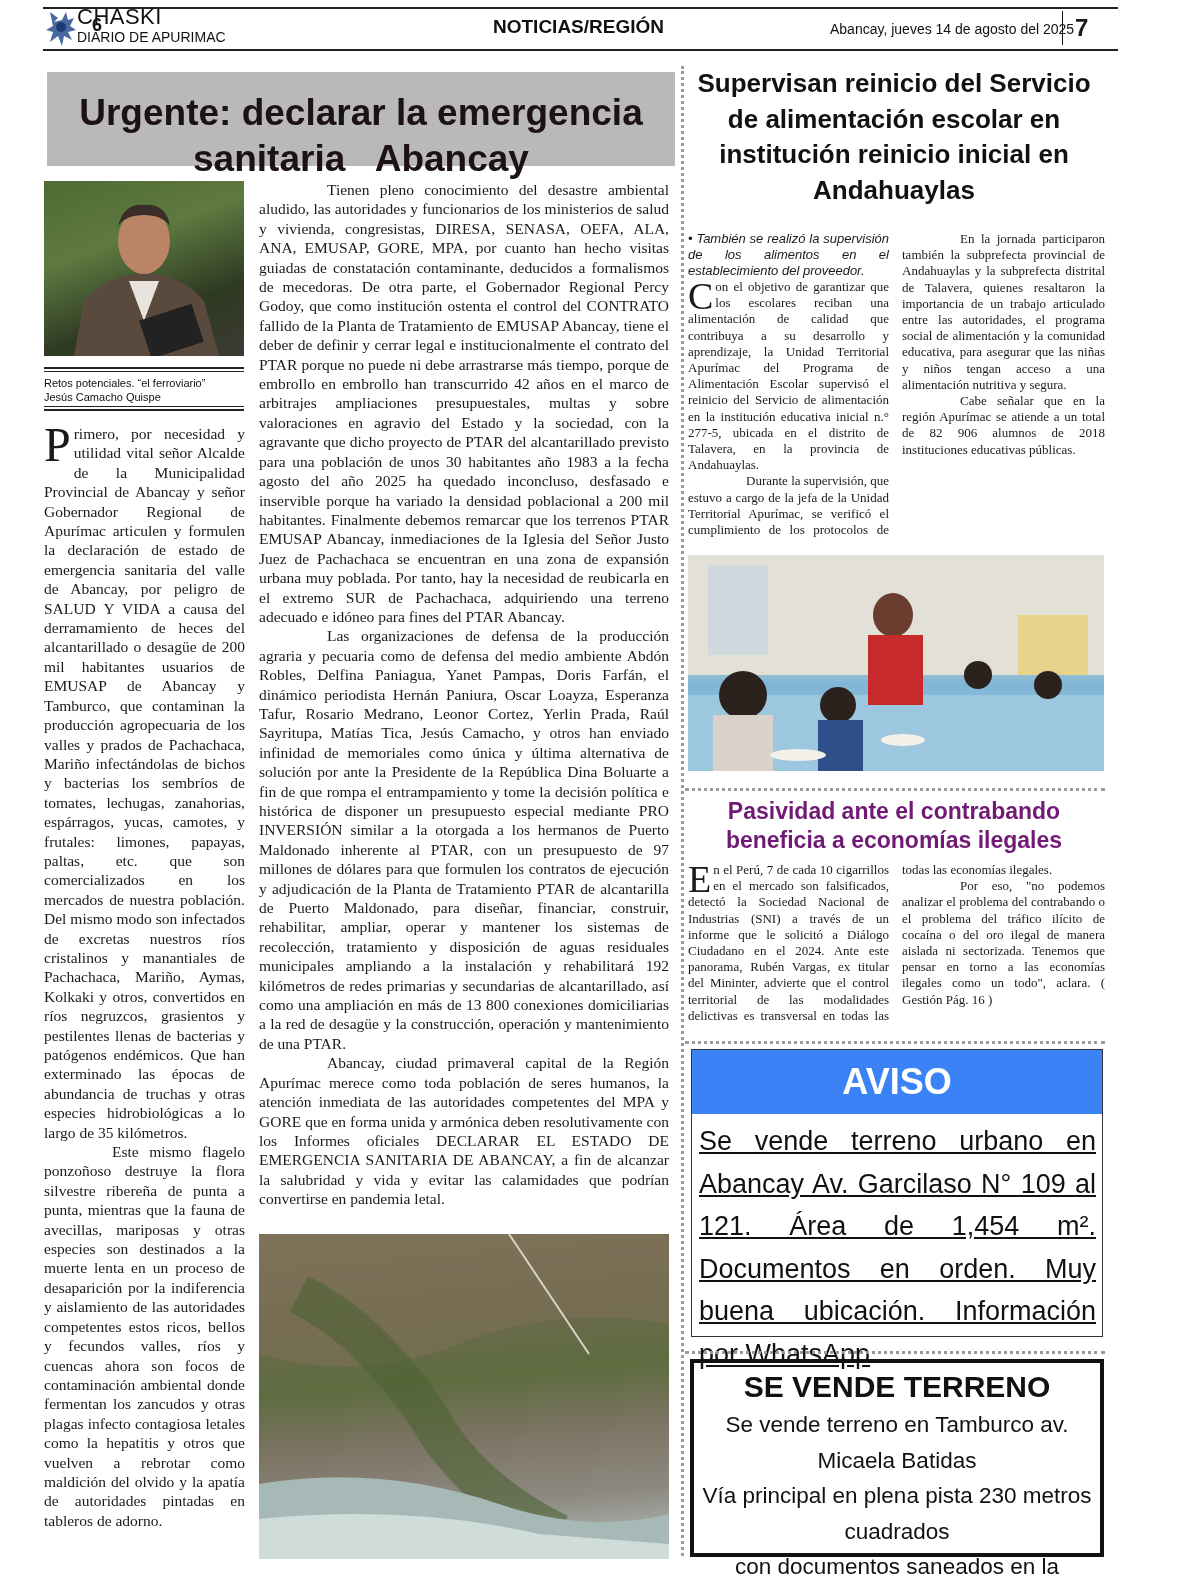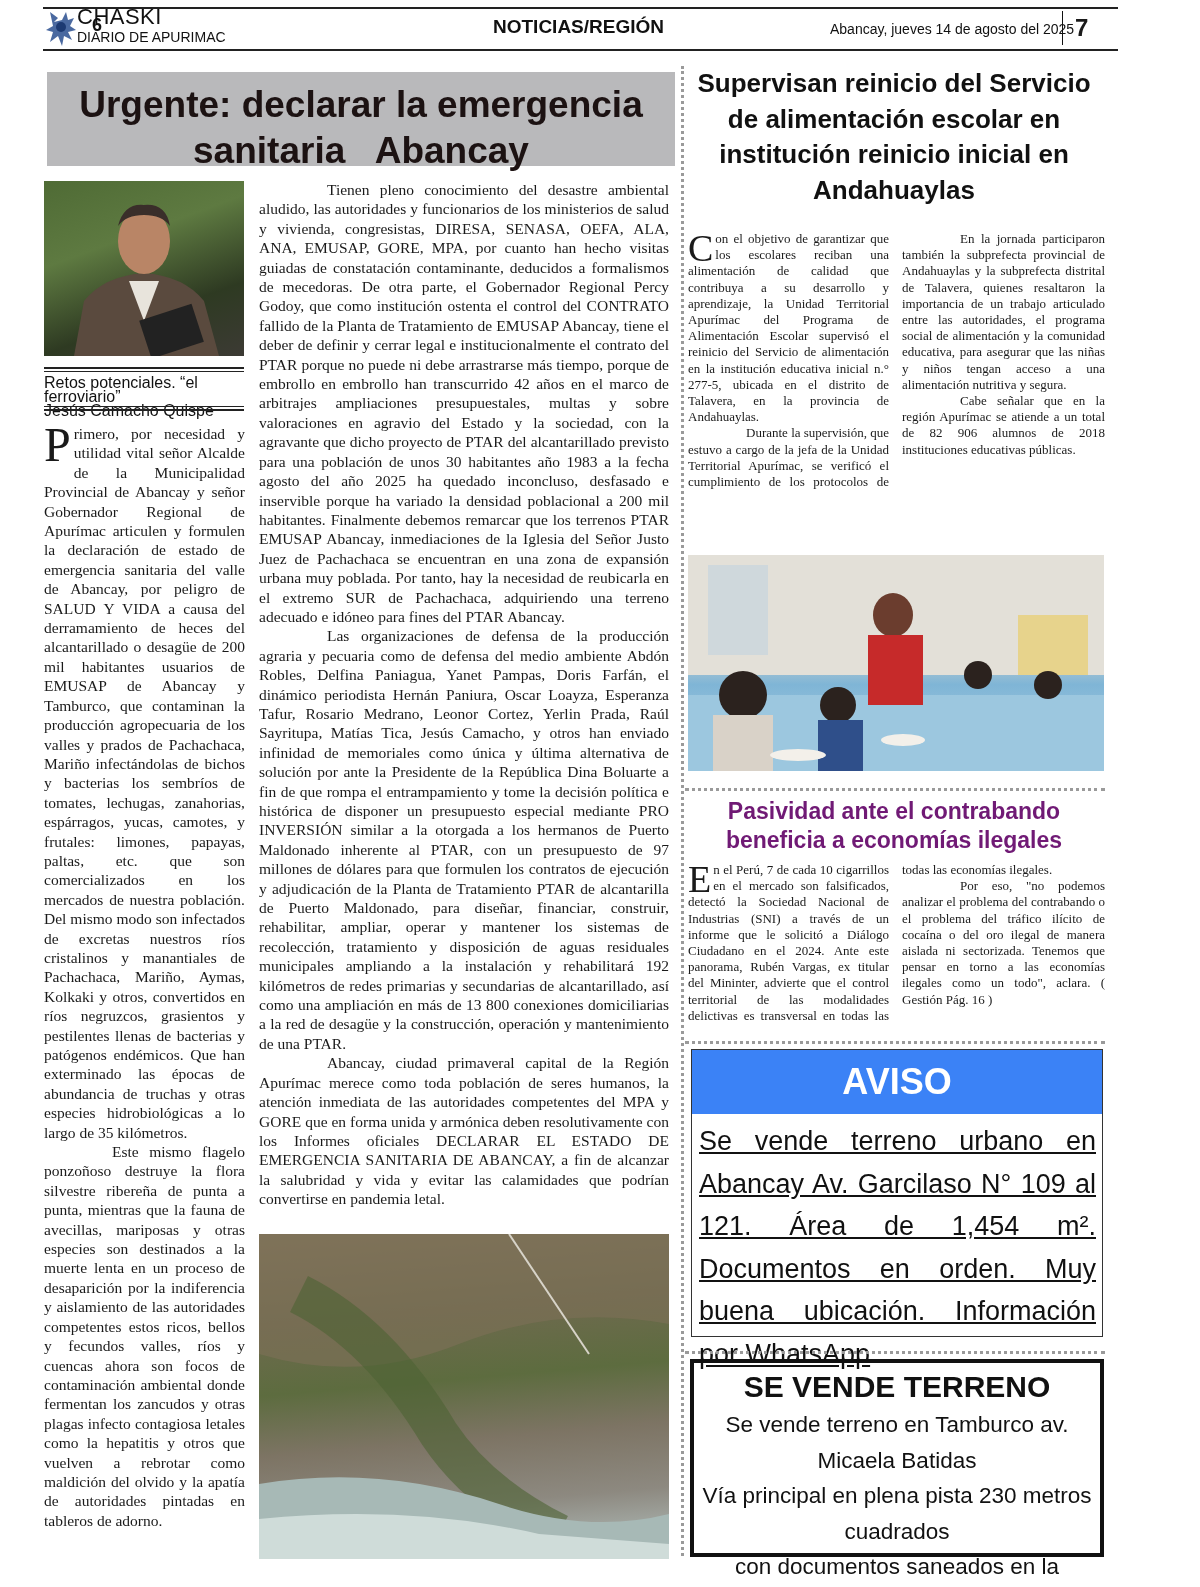--- a/index.html
+++ b/index.html
@@ -15,26 +15,26 @@
   .logo-title { left:77px; top:6px; font-size:22px; font-weight:normal; letter-spacing:0.5px; line-height:22px; color:#111; }
   .logo-sub { left:77px; top:29px; font-size:14px; line-height:16px; color:#111; }
   .page-left { left:92px; top:16px; font-size:18px; font-weight:bold; line-height:18px; color:#111; }
   .section { left:493px; top:16px; font-size:19px; font-weight:bold; color:#111; line-height:22px; }
   .dateline { left:830px; top:20px; font-size:14px; color:#111; line-height:18px; }
   .vsep { left:1062px; top:11px; width:1px; height:34px; background:#111; }
   .page-num { left:1075px; top:13px; font-size:24px; font-weight:bold; line-height:30px; }
 
   
   .main-head { left:47px; top:72px; width:628px; height:94px; background:#b9b9bb; text-align:center; }
-  .main-head h1 { margin:8px; padding-top:2px; font-size:37px; line-height:46px; font-weight:bold; color:#1c1212; }
+  .main-head h1 { margin:16px; padding-top:2px; font-size:37px; line-height:46px; font-weight:bold; color:#1c1212; }
 
   
   .portrait { left:44px; top:181px; width:200px; height:175px; overflow:hidden; background:linear-gradient(160deg,#4f6b35 0%,#5e7a41 35%,#2e3a22 70%,#3c3a34 100%); }
   .caption-rule { left:44px; width:200px; height:2px; background:#222; }
-  .caption { left:44px; top:376px; width:200px; font-size:16px; line-height:14px; color:#111; }
+  .caption { left:44px; top:376px; width:200px; font-size:11px; line-height:14px; color:#111; }
 
   
   .col { font-size:15.5px; line-height:19.4px; text-align:justify; color:#1a1a1a; hyphens:auto; }
   .col p { margin:0; }
   .col p.ind { text-indent:68px; }
   .dropcap { float:left; font-size:48px; line-height:36px; padding-right:3px; margin-top:3px; }
 
   .leftcol { left:44px; top:424px; width:201px; }
   .midcol { left:259px; top:180px; width:410px; }
 
@@ -132,20 +132,21 @@
     <path d="M0 285 Q150 270 280 300 L410 310 L410 325 L0 325 Z" fill="#cfdcd9"></path>
     <line x1="250" y1="0" x2="330" y2="120" stroke="#d7d3c8" stroke-width="2"></line>
   </svg>
 </div>
 
 <div class="abs dotted-v"></div>
 
 <div class="abs sans right-head">Supervisan reinicio del Servicio de alimentación escolar en institución reinicio inicial en Andahuaylas</div>
 
 <div class="abs rcol serif r1">
+  <p class="lead sans">• También se realizó la supervisión de los alimentos en el establecimiento del proveedor.</p>
   <p><span class="rdrop">C</span><span>on el objetivo de garantizar que los escolares reciban una alimentación de calidad que contribuya a su desarrollo y aprendizaje, la Unidad Territorial Apurímac del Programa de Alimentación Escolar supervisó el reinicio del Servicio de alimentación en la institución educativa inicial n.° 277-5, ubicada en el distrito de Talavera, en la provincia de Andahuaylas.</span></p>
   <p class="ind" style="max-height:65px;overflow:hidden;">Durante la supervisión, que estuvo a cargo de la jefa de la Unidad Territorial Apurímac, se verificó el cumplimiento de los protocolos de manipulación, preparación y distribución de los alimentos; así como las condiciones de higiene y seguridad en el servicio.</p>
 </div>
 <div class="abs rcol serif r2">
   <p class="ind">En la jornada participaron también la subprefecta provincial de Andahuaylas y la subprefecta distrital de Talavera, quienes resaltaron la importancia de un trabajo articulado entre las autoridades, el programa social de alimentación y la comunidad educativa, para asegurar que las niñas y niños tengan acceso a una alimentación nutritiva y segura.</p>
   <p class="ind">Cabe señalar que en la región Apurímac se atiende a un total de 82 906 alumnos de 2018 instituciones educativas públicas.</p>
 </div>
 
 <div class="abs school-photo">
   <svg width="416" height="216" viewBox="0 0 416 216">

